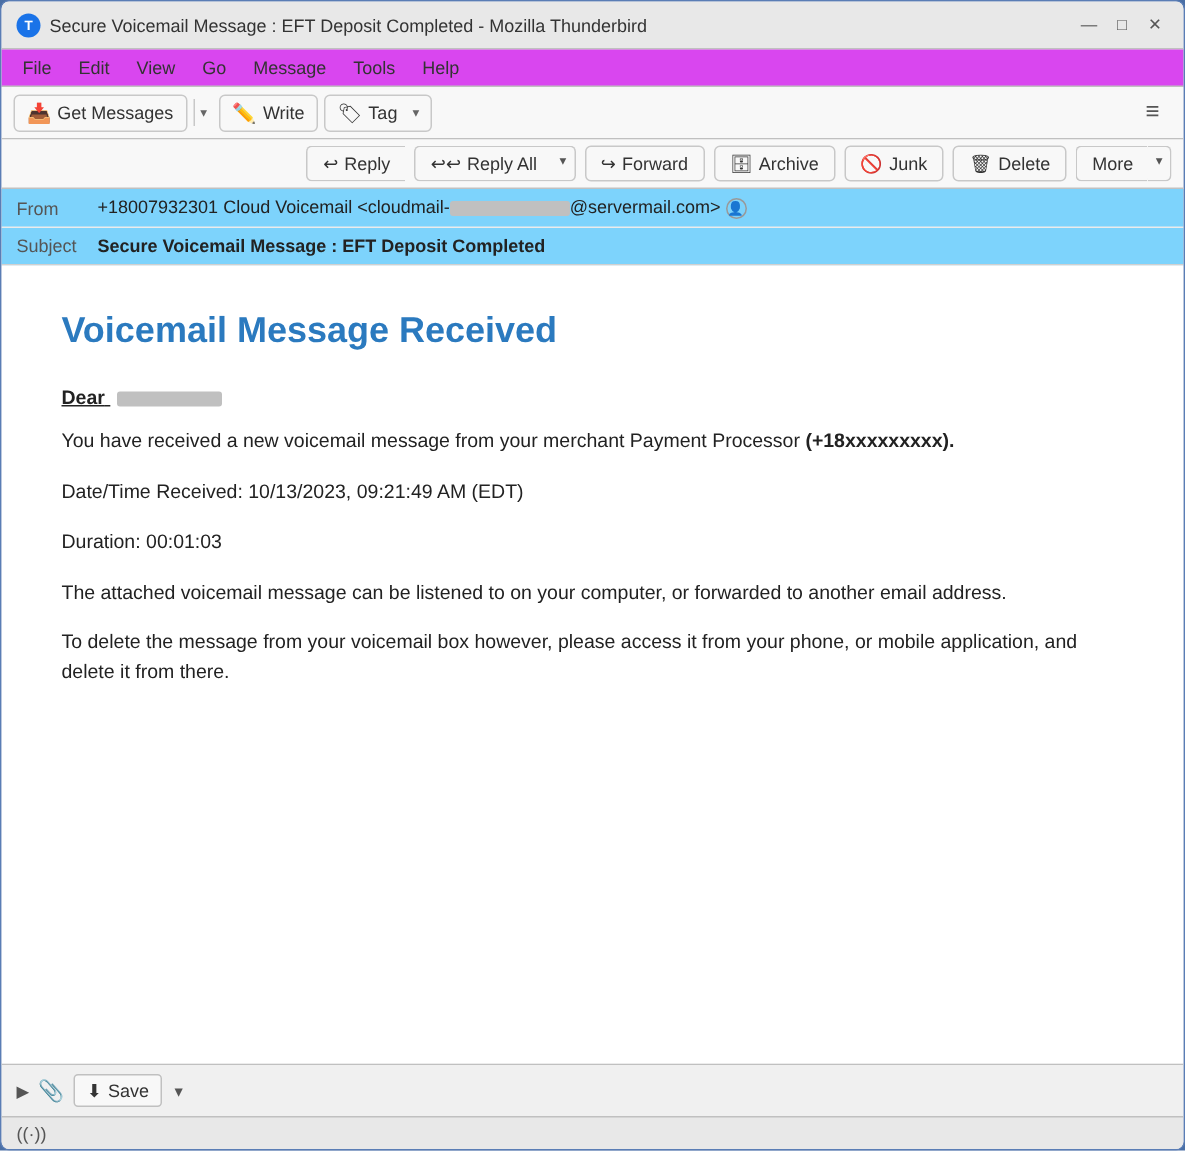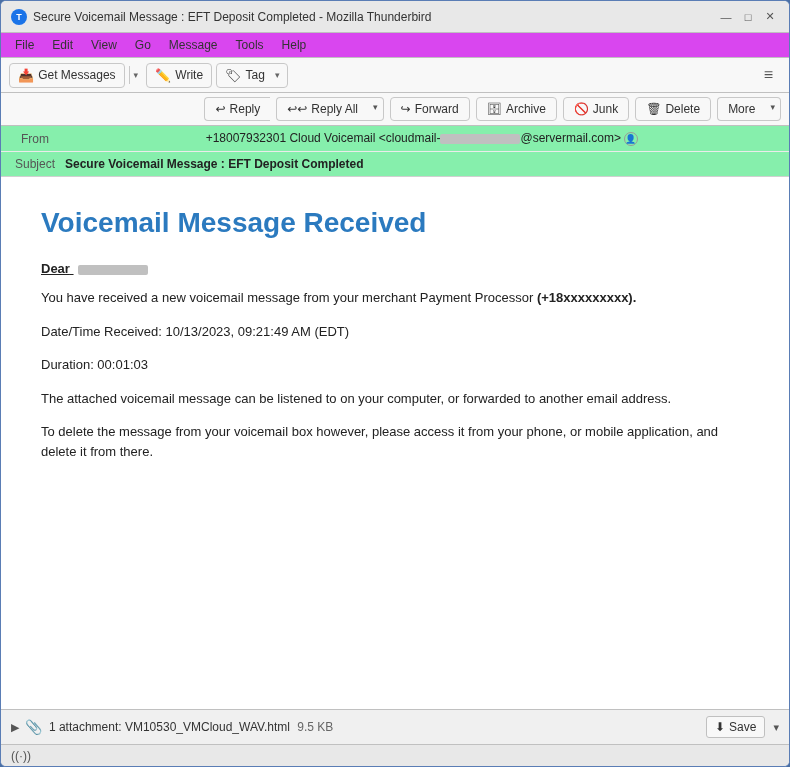--- a/index.html
+++ b/index.html
@@ -166,24 +166,23 @@
     }
     .action-btn-group {
       display: flex;
     }
     .action-btn-group .action-btn {
       border-radius: 4px 0 0 4px;
       border-right: none;
     }
     
     .email-header {
-      background: #86efac;
+      background: #7dd3fc;
       border-bottom: 1px solid #d0d0d0;
       padding: 0;
-      text-align: center;
     }
     .header-row {
       display: flex;
       align-items: center;
       padding: 5px 10px;
       border-bottom: 1px solid #ebebeb;
       gap: 6px;
     }
     .header-row:last-child { border-bottom: none; }
     .header-label {
@@ -246,21 +245,21 @@
       left: 50%;
       transform: translate(-50%, -50%);
       font-size: 130px;
       font-weight: 900;
       color: rgba(100, 149, 200, 0.12);
       z-index: 0;
       pointer-events: none;
       letter-spacing: -5px;
     }
     .email-heading {
-      font-size: 28px;
+      font-size: 24px;
       font-weight: bold;
       color: #2b7abf;
       margin-bottom: 22px;
     }
     .email-dear {
       font-size: 13px;
       font-weight: bold;
       color: #222;
       margin-bottom: 12px;
       text-decoration: underline;
@@ -429,24 +428,20 @@
       <p class="email-para">Date/Time Received: 10/13/2023, 09:21:49 AM (EDT)</p>
       <p class="email-para">Duration: 00:01:03</p>
       <p class="email-para">The attached voicemail message can be listened to on your computer, or forwarded to another email address.</p>
       <p class="email-para">To delete the message from your voicemail box however, please access it from your phone, or mobile application, and delete it from there.</p>
     </div>
   </div>
 
   <div class="attachment-bar">
     <span class="attach-arrow">▶</span>
     <span class="attach-icon">📎</span>
-    <span class="attach-text">
-      <span>1 attachment: VM10530_VMCloud_WAV.html</span>
-      <span style="color:#666;margin-left:4px">9.5 KB</span>
-    </span>
     <button class="attach-save-btn">
       <span>⬇</span>
       <span>Save</span>
     </button>
     <span class="attach-arrow" style="margin-left:2px">▾</span>
   </div>
 
   <div class="status-bar">
     <span class="status-wifi">((·))</span>
   </div>

